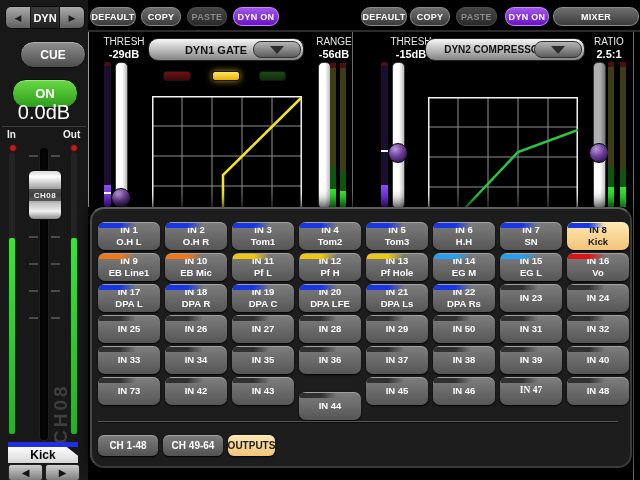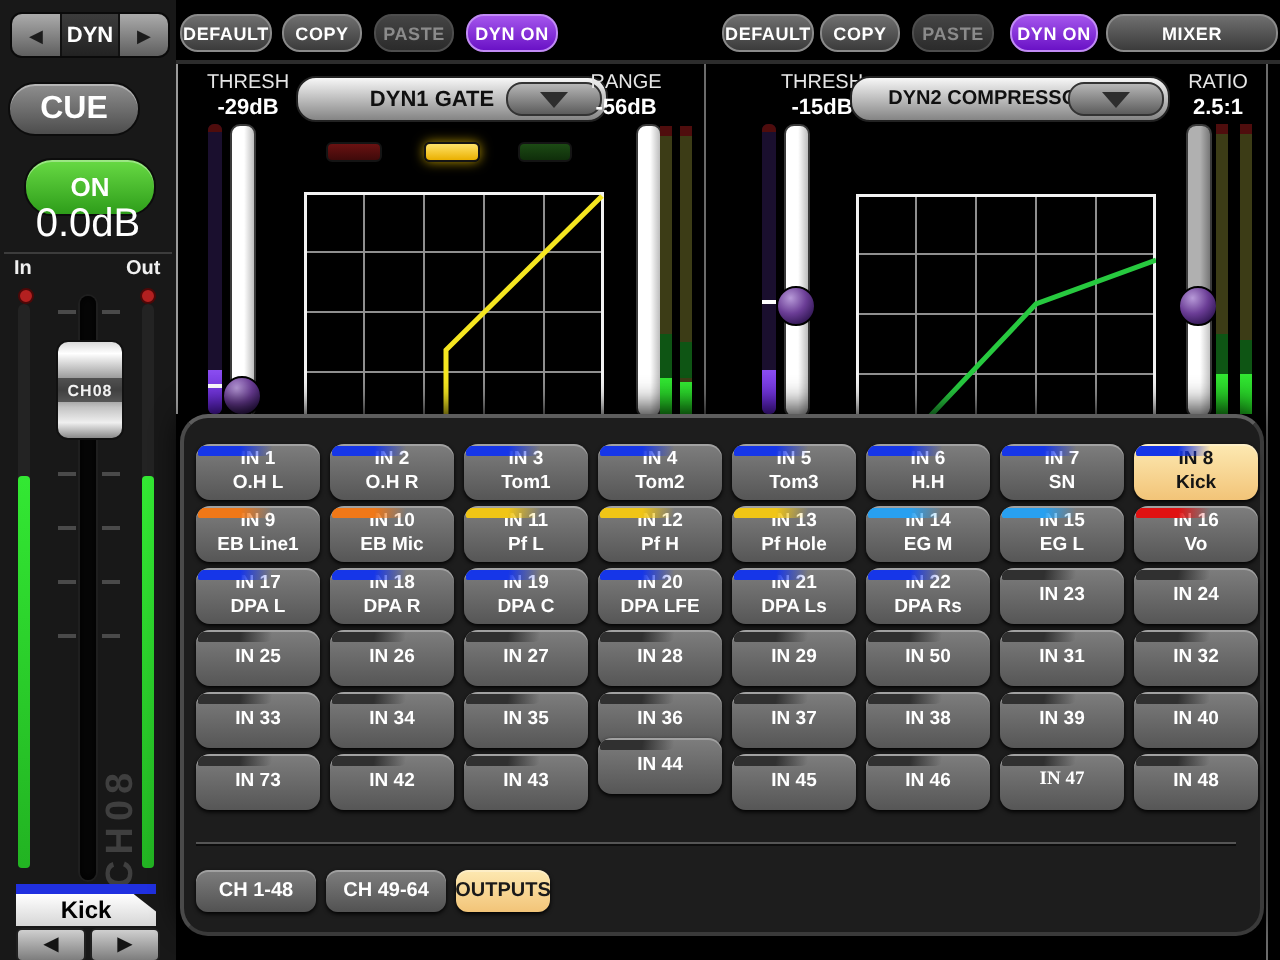--- a/index.html
+++ b/index.html
@@ -9,21 +9,21 @@
   
   #sidebar{left:0;top:0;width:88px;height:480px;background:#181818;}
   #dyn-nav{left:5px;top:6px;width:78px;height:21px;border-radius:6px;overflow:hidden;
            display:flex;border:1px solid #0a0a0a;}
   .nav-arrow{width:24px;background:linear-gradient(#ababab,#5f5f5f);display:flex;align-items:center;justify-content:center;
              color:#1c1c1c;font-size:9px;}
   #dyn-nav .mid{flex:1;background:linear-gradient(#3c3c3c,#222);border-left:1px solid #111;border-right:1px solid #111;
                 color:#fff;font-size:11px;font-weight:bold;display:flex;align-items:center;justify-content:center;}
   .pill{border-radius:14px;display:flex;align-items:center;justify-content:center;
         color:#fff;font-weight:bold;border:1px solid #0c0c0c;box-shadow:inset 0 1px 0 rgba(255,255,255,.35);}
-  #cue-btn{left:4px;top:41px;width:64px;height:25px;font-size:16px;background:linear-gradient(#8f8f8f,#4d4d4d);}
+  #cue-btn{left:20px;top:41px;width:64px;height:25px;font-size:12px;background:linear-gradient(#8f8f8f,#4d4d4d);}
   #on-btn{left:12px;top:79px;width:64px;height:27px;font-size:13px;background:linear-gradient(#68da44,#2e9d1a);}
   #gain-db{left:0;top:101px;width:88px;text-align:center;color:#fff;font-size:20px;}
   #sb-div{left:2px;top:126px;width:84px;height:1px;background:#3c3c3c;}
   .io-label{top:129px;color:#f0f0f0;font-size:10px;font-weight:bold;}
   .clip-led{top:144px;width:6px;height:6px;border-radius:50%;background:#b32020;border:1px solid #4d0808;}
   .meter-track{top:152px;width:6px;height:282px;background:#232323;border-radius:3px;}
   .meter-fill{position:absolute;left:0;width:100%;bottom:0;height:196px;border-radius:2px;
               background:linear-gradient(180deg,#33e833,#22b322);}
   #fader-track{left:40px;top:148px;width:8px;height:292px;background:#060606;border-radius:4px;
                box-shadow:inset 0 0 4px #000, 0 0 0 1px #1f1f1f;}
@@ -160,21 +160,21 @@
   <div class="abs param" style="left:98px;width:52px;">
     <div>THRESH</div>
     <div class="val">-29dB</div>
   </div>
   <div class="abs dropdown" style="left:148px;width:154px;">
     <div class="dd-label" style="font-size:11px;">DYN1 GATE</div>
     <div class="dd-arrow">
         <div class="tri"></div>
       </div>
   </div>
-  <div class="abs param" style="left:288px;width:50px;">
+  <div class="abs param" style="left:309px;width:50px;">
     <div>RANGE</div>
     <div class="val">-56dB</div>
   </div>
   <div class="abs pmeter" style="left:104px;top:62px;height:145px;">
     <div class="cap"></div>
       <div class="pfill" style="height:22px;"></div>
       <div class="wtick" style="top:130px;"></div>
   </div>
   <div class="abs wslider" style="left:115px;top:62px;height:145px;"></div>
   <div class="abs knob" style="left:111px;top:188px;"></div>
@@ -447,21 +447,21 @@
           <div>IN 73</div>
         </div>
         <div class="ch-btn" style="left: 73px; top: 168px;">
           <div class="ch-stripe" style="background: linear-gradient(100deg, rgb(48, 48, 48) 55%, rgba(0, 0, 0, 0) 96%);"></div>
           <div>IN 42</div>
         </div>
         <div class="ch-btn" style="left: 140px; top: 168px;">
           <div class="ch-stripe" style="background: linear-gradient(100deg, rgb(48, 48, 48) 55%, rgba(0, 0, 0, 0) 96%);"></div>
           <div>IN 43</div>
         </div>
-        <div class="ch-btn" style="left: 207px; top: 160px;">
+        <div class="ch-btn" style="left: 207px; top: 183px;">
           <div class="ch-stripe" style="background: linear-gradient(100deg, rgb(48, 48, 48) 55%, rgba(0, 0, 0, 0) 96%);"></div>
           <div>IN 44</div>
         </div>
         <div class="ch-btn" style="left: 274px; top: 168px;">
           <div class="ch-stripe" style="background: linear-gradient(100deg, rgb(48, 48, 48) 55%, rgba(0, 0, 0, 0) 96%);"></div>
           <div>IN 45</div>
         </div>
         <div class="ch-btn" style="left: 341px; top: 168px;">
           <div class="ch-stripe" style="background: linear-gradient(100deg, rgb(48, 48, 48) 55%, rgba(0, 0, 0, 0) 96%);"></div>
           <div>IN 46</div>

